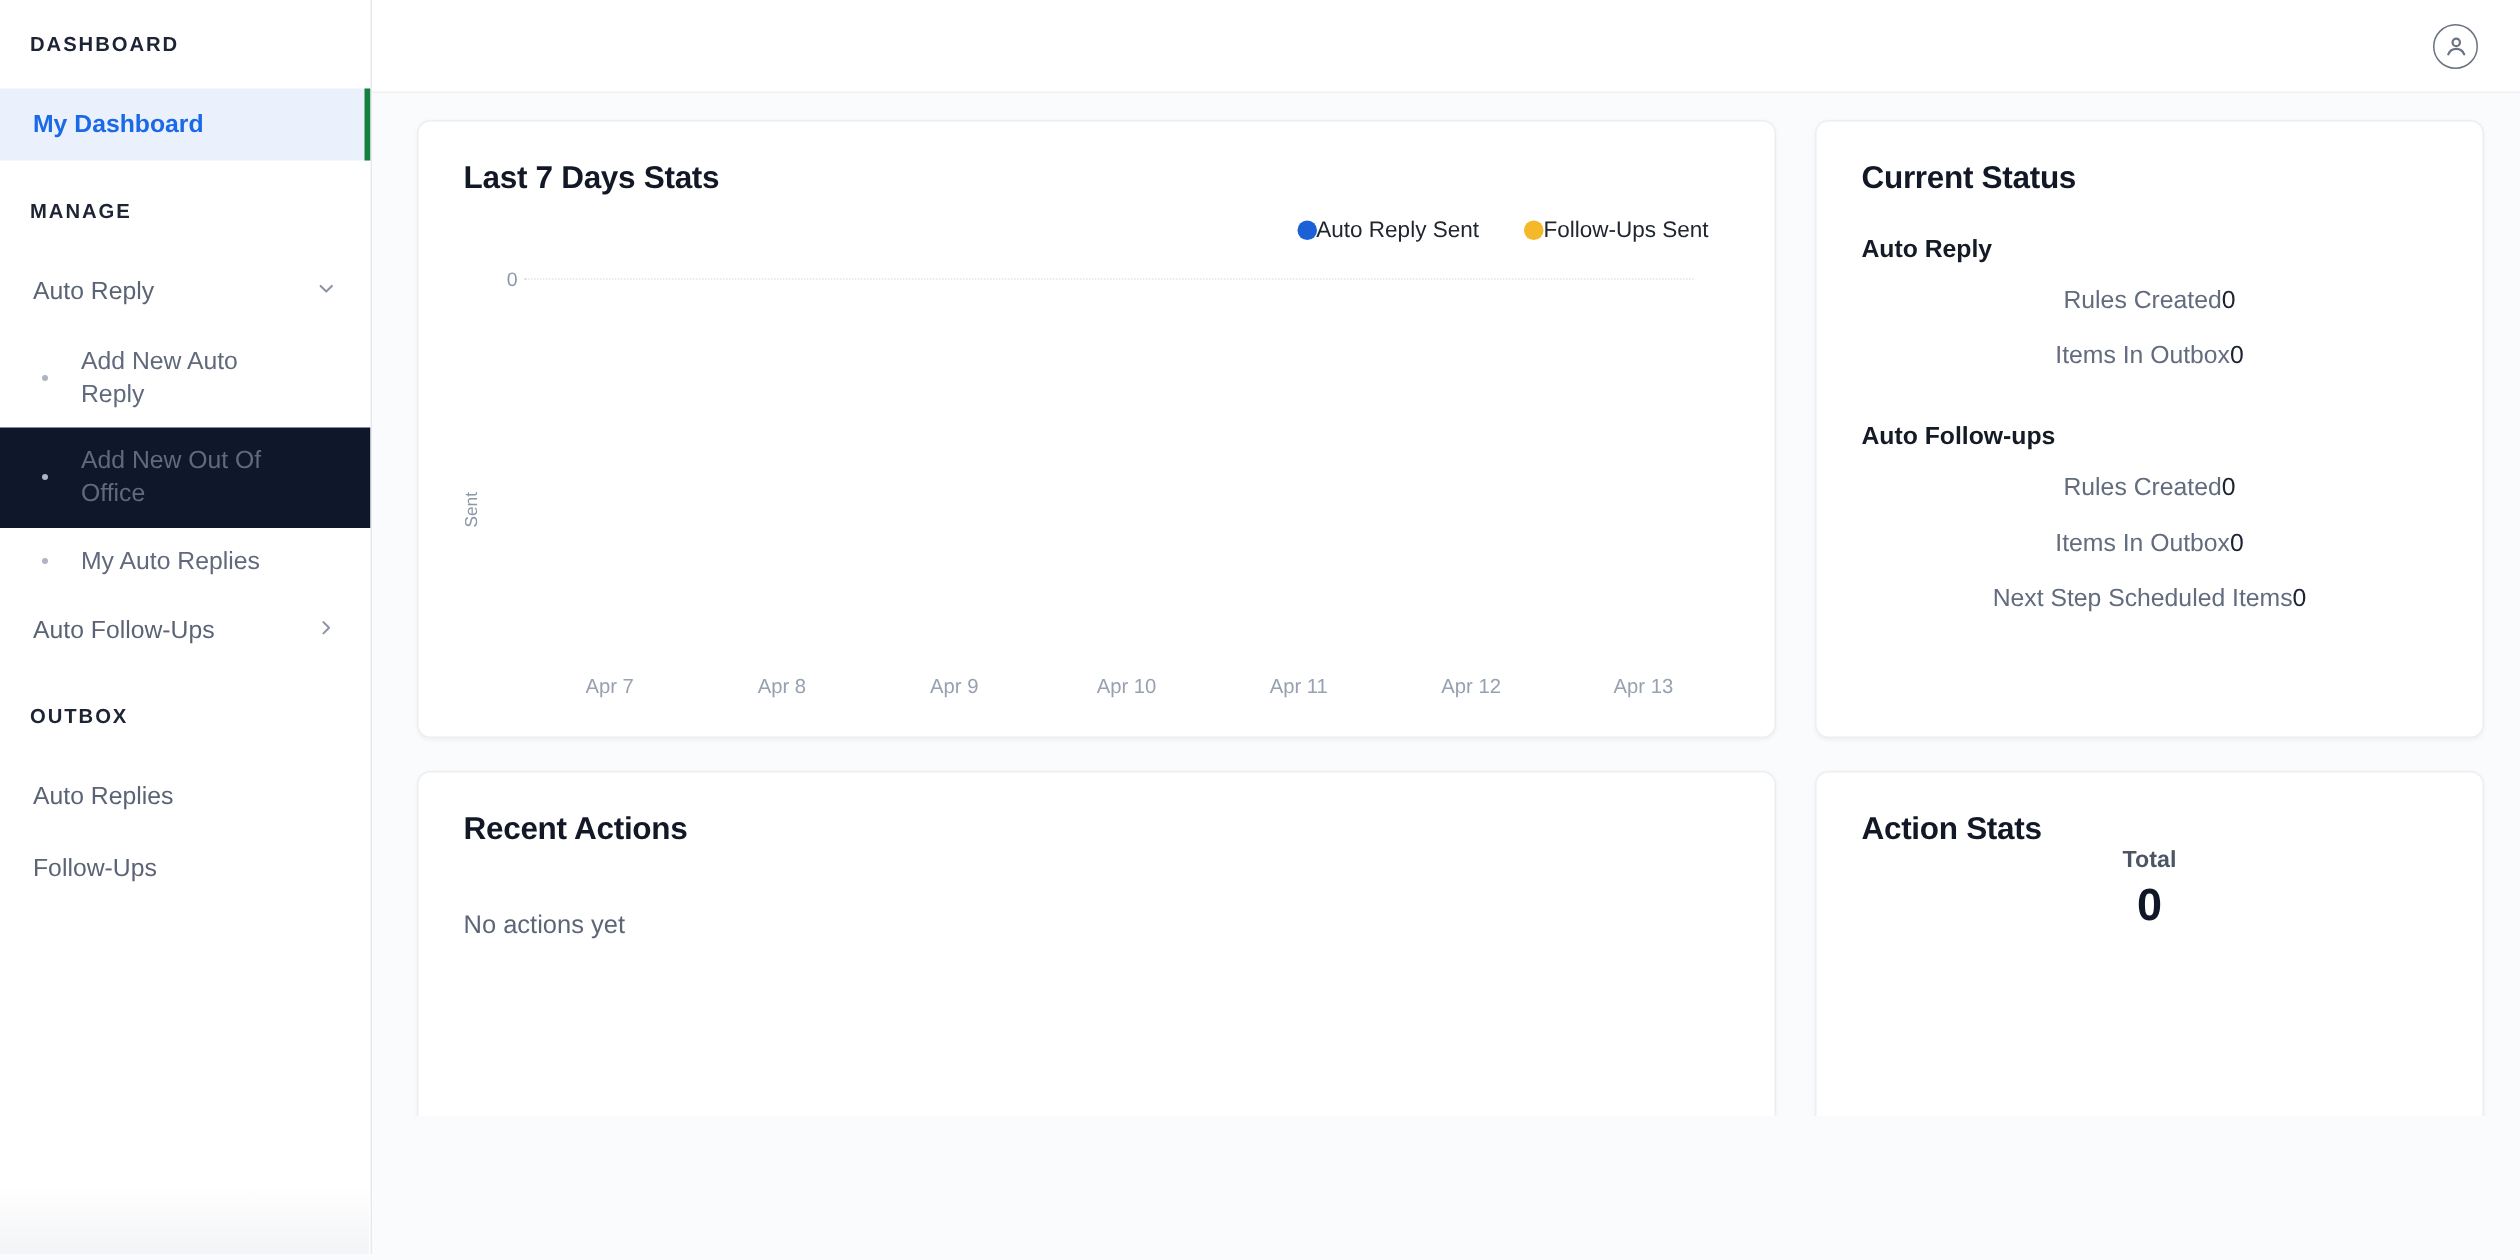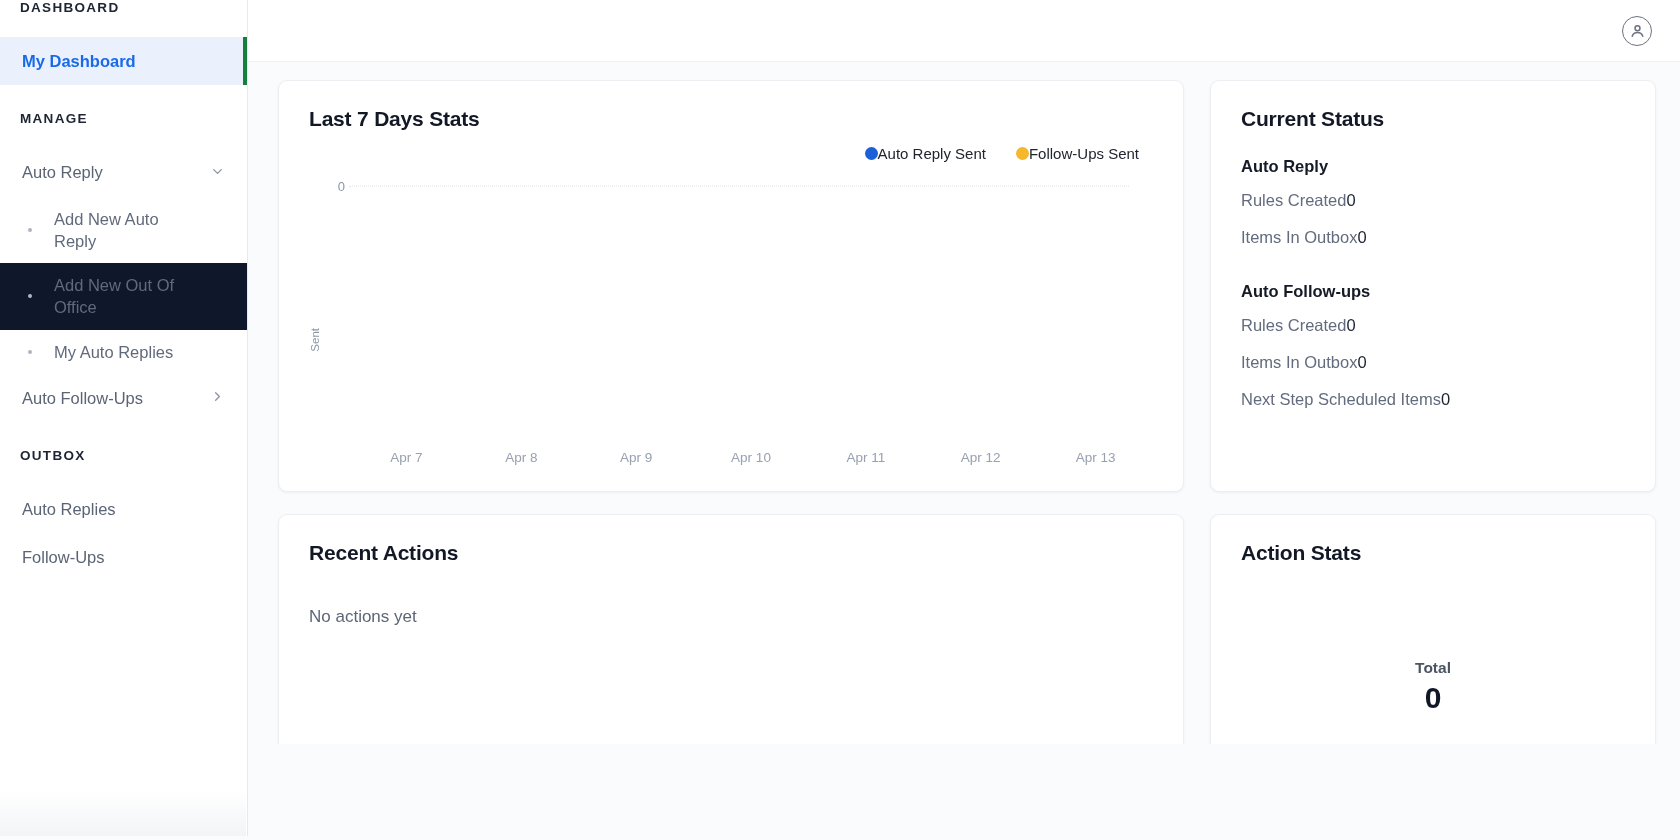--- a/index.html
+++ b/index.html
@@ -13,20 +13,21 @@
   .app { display: flex; width: 1680px; height: 840px; background: #fafbfc; }
 
   
   .sidebar {
     width: 248px;
     flex: 0 0 248px;
     background: #ffffff;
     border-right: 1px solid #e6e9ef;
     height: 836px;
     position: relative;
+    padding-top: 22px;
     overflow: hidden;
   }
   .nav-section-title {
     font-size: 13.5px;
     font-weight: 700;
     letter-spacing: 1.3px;
     color: #1d2433;
     padding: 0 20px;
     margin-bottom: 22px;
     margin-top: 10px;
@@ -200,42 +201,42 @@
   
   .status-group-title {
     font-size: 16.5px;
     font-weight: 700;
     color: #141a26;
     margin-top: 26px;
     margin-bottom: 6px;
   }
   .status-row {
     display: flex;
-    justify-content: flex-start;
+    justify-content: center;
     align-items: center;
     padding: 9px 0;
     font-size: 16.5px;
   }
   .status-row .label { color: #626c7e; }
   .status-row .value { color: #1b2230; font-weight: 400; }
 
   
   .empty-msg {
     text-align: left;
     font-size: 17px;
     color: #5d6676;
     margin-top: 42px;
   }
 
   
   .action-stats-body {
     display: flex;
     flex-direction: column;
     align-items: center;
-    justify-content: center;
+    justify-content: flex-start;
     flex: 1;
     padding-bottom: 4px;
   }
   .total-label {
     font-size: 15.5px;
     font-weight: 700;
     color: #4b5563;
     margin-bottom: 4px;
   }
   .total-value {

